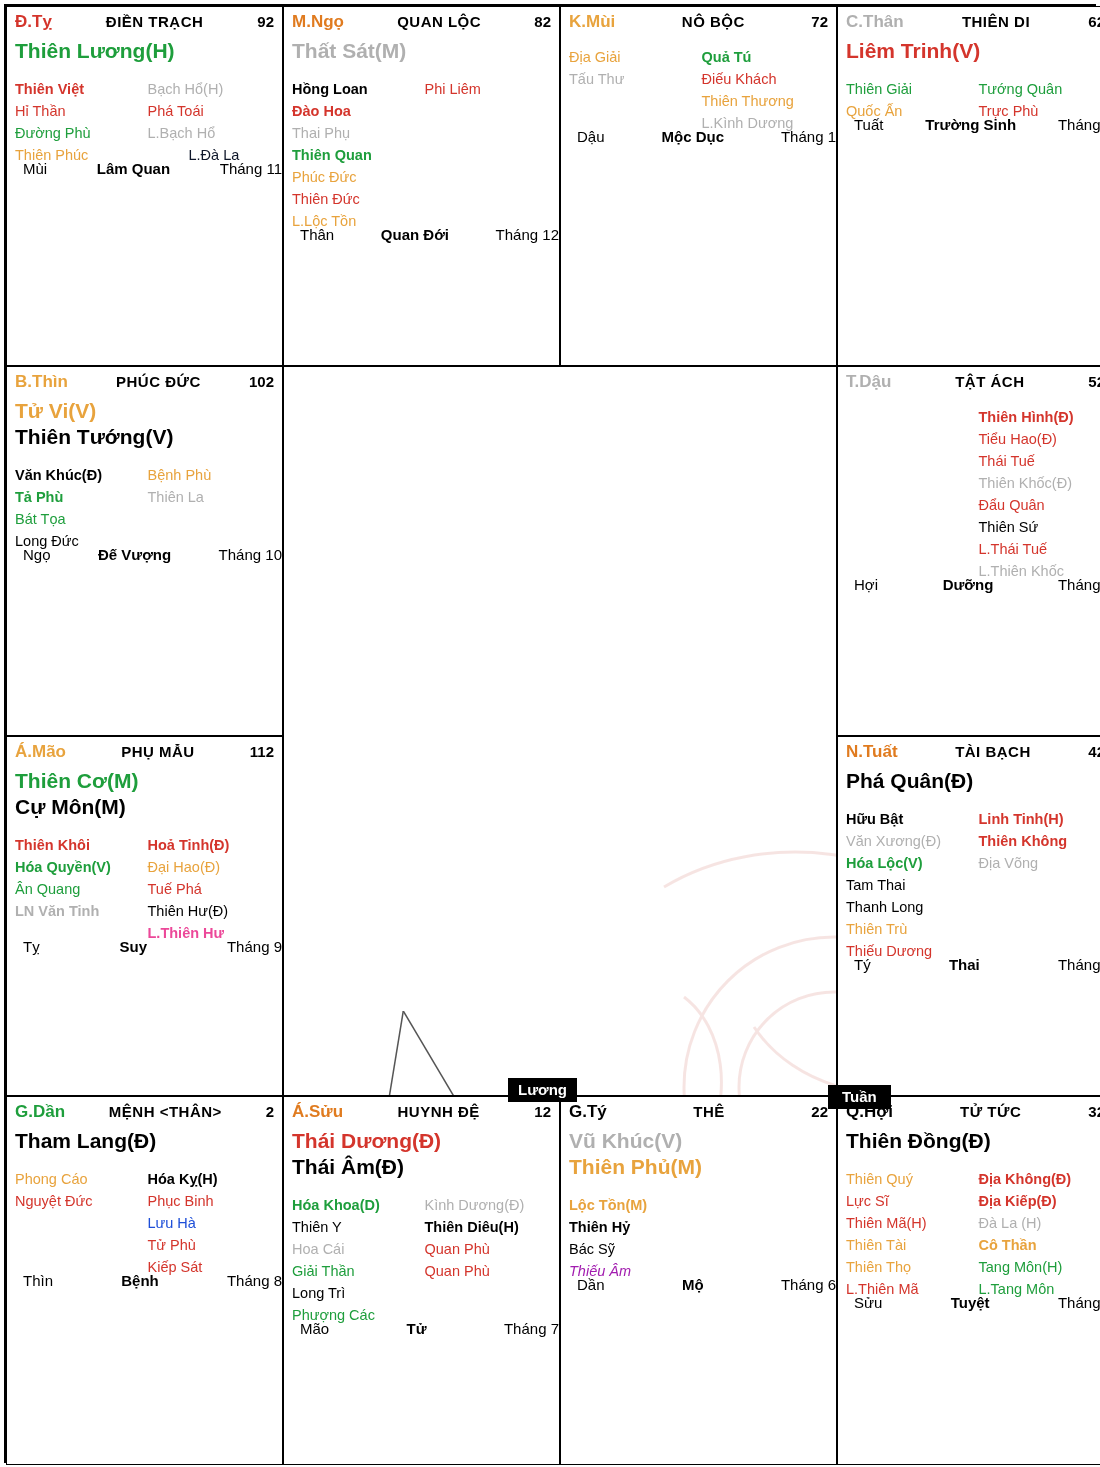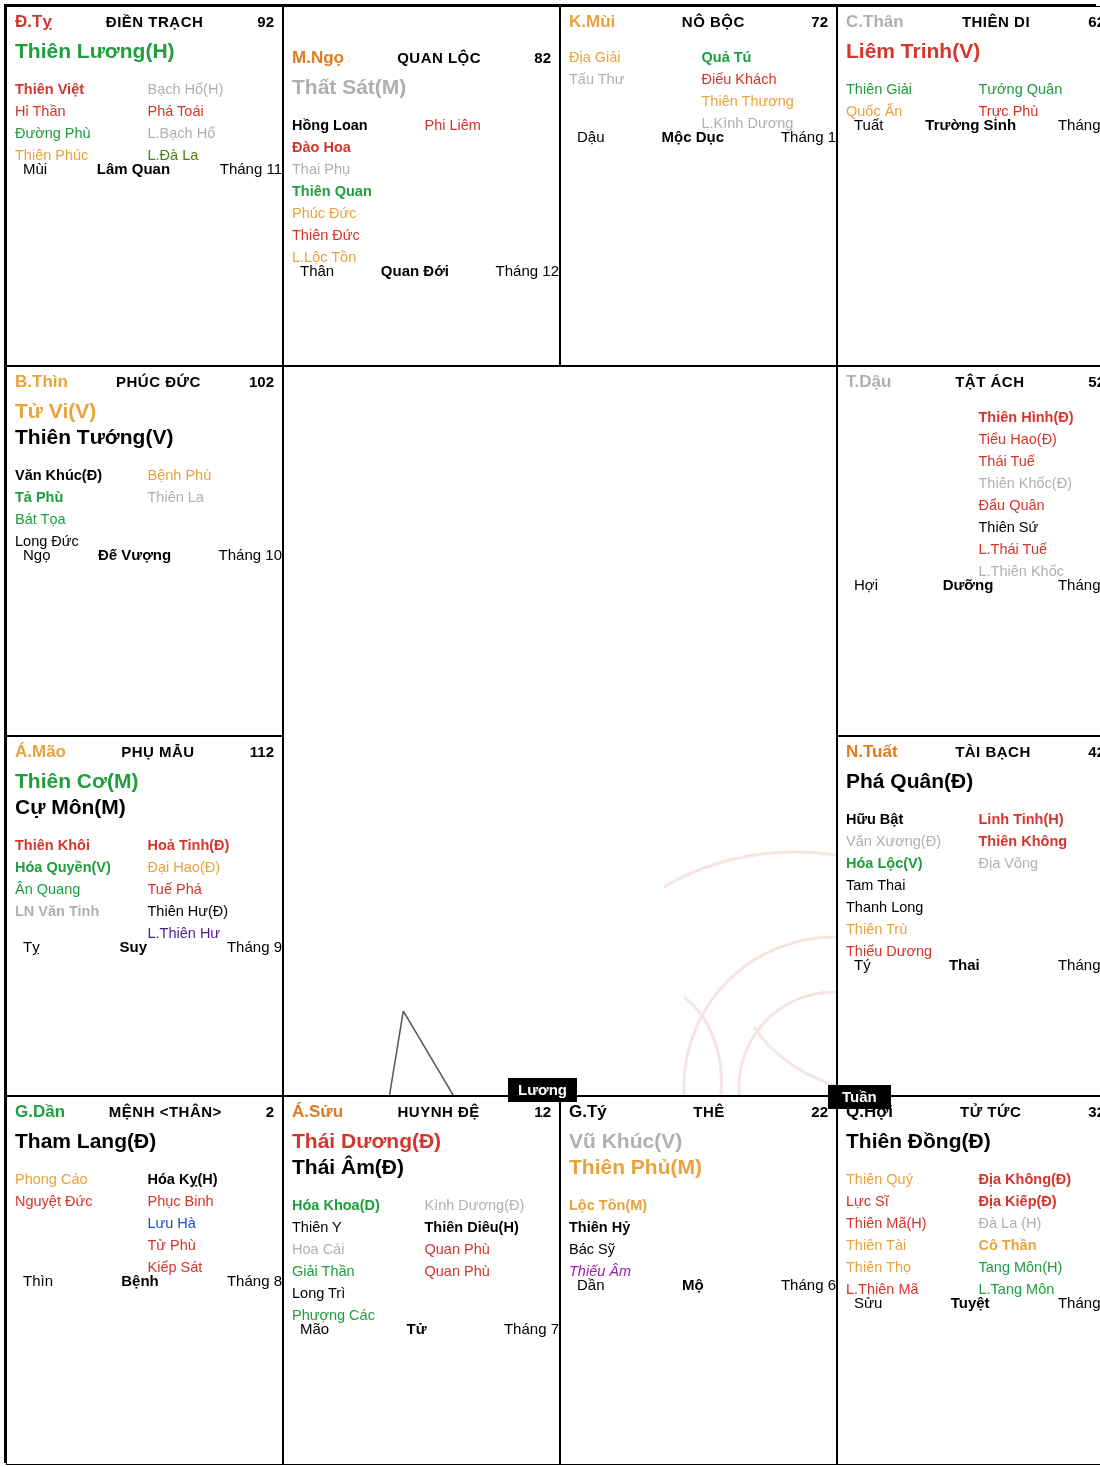--- a/index.html
+++ b/index.html
@@ -129,33 +129,33 @@
       <div class="col">
           <div class="b" style="color: rgb(212, 53, 44);">Thiên Việt</div>
           <div style="color: rgb(212, 53, 44);">Hỉ Thần</div>
           <div style="color: rgb(30, 158, 60);">Đường Phù</div>
           <div style="color: rgb(232, 163, 61);">Thiên Phúc</div>
         </div>
       <div class="col">
           <div style="color: rgb(176, 176, 176);">Bạch Hổ(H)</div>
           <div style="color: rgb(212, 53, 44);">Phá Toái</div>
           <div style="color: rgb(176, 176, 176);">L.Bạch Hổ</div>
-          <div style="color: #4d7c0f;">L.Đà La</div>
+          <div style="color: #0f172a; margin-left: 41px;">L.Đà La</div>
         </div>
     </div>
     <div class="pfoot">
       <span class="chi">Mùi</span>
       <span class="trang">Lâm Quan</span>
       <span class="thang">Tháng 11</span>
     </div>
   </div>
 
   <div class="cell">
     <div class="phead">
-      <span class="can" style="color: rgb(224, 123, 31); margin-top: 36px;">M.Ngọ</span>
+      <span class="can" style="color: rgb(224, 123, 31);">M.Ngọ</span>
       <span class="cung">QUAN LỘC</span>
       <span class="num">82</span>
     </div>
     <div class="mainstars">
         <div style="color: rgb(176, 176, 176);">Thất Sát(M)</div>
       </div>
     <div class="starcols">
       <div class="col">
           <div class="b" style="color: rgb(0, 0, 0);">Hồng Loan</div>
           <div class="b" style="color: rgb(212, 53, 44);">Đào Hoa</div>
@@ -331,21 +331,21 @@
           <div class="b" style="color: rgb(212, 53, 44);">Thiên Khôi</div>
           <div class="b" style="color: rgb(30, 158, 60);">Hóa Quyền(V)</div>
           <div style="color: rgb(30, 158, 60);">Ân Quang</div>
           <div style="color: rgb(176, 176, 176); font-weight: bold;">LN Văn Tinh</div>
         </div>
       <div class="col">
           <div class="b" style="color: rgb(212, 53, 44);">Hoả Tinh(Đ)</div>
           <div style="color: rgb(232, 163, 61);">Đại Hao(Đ)</div>
           <div style="color: rgb(212, 53, 44);">Tuế Phá</div>
           <div style="color: rgb(0, 0, 0);">Thiên Hư(Đ)</div>
-          <div style="color: #4c1d95;">L.Thiên Hư</div>
+          <div style="color: #ec4899; font-weight: bold;">L.Thiên Hư</div>
         </div>
     </div>
     <div class="pfoot">
       <span class="chi">Tỵ</span>
       <span class="trang">Suy</span>
       <span class="thang">Tháng 9</span>
     </div>
   </div>
 
   <div class="cell">

